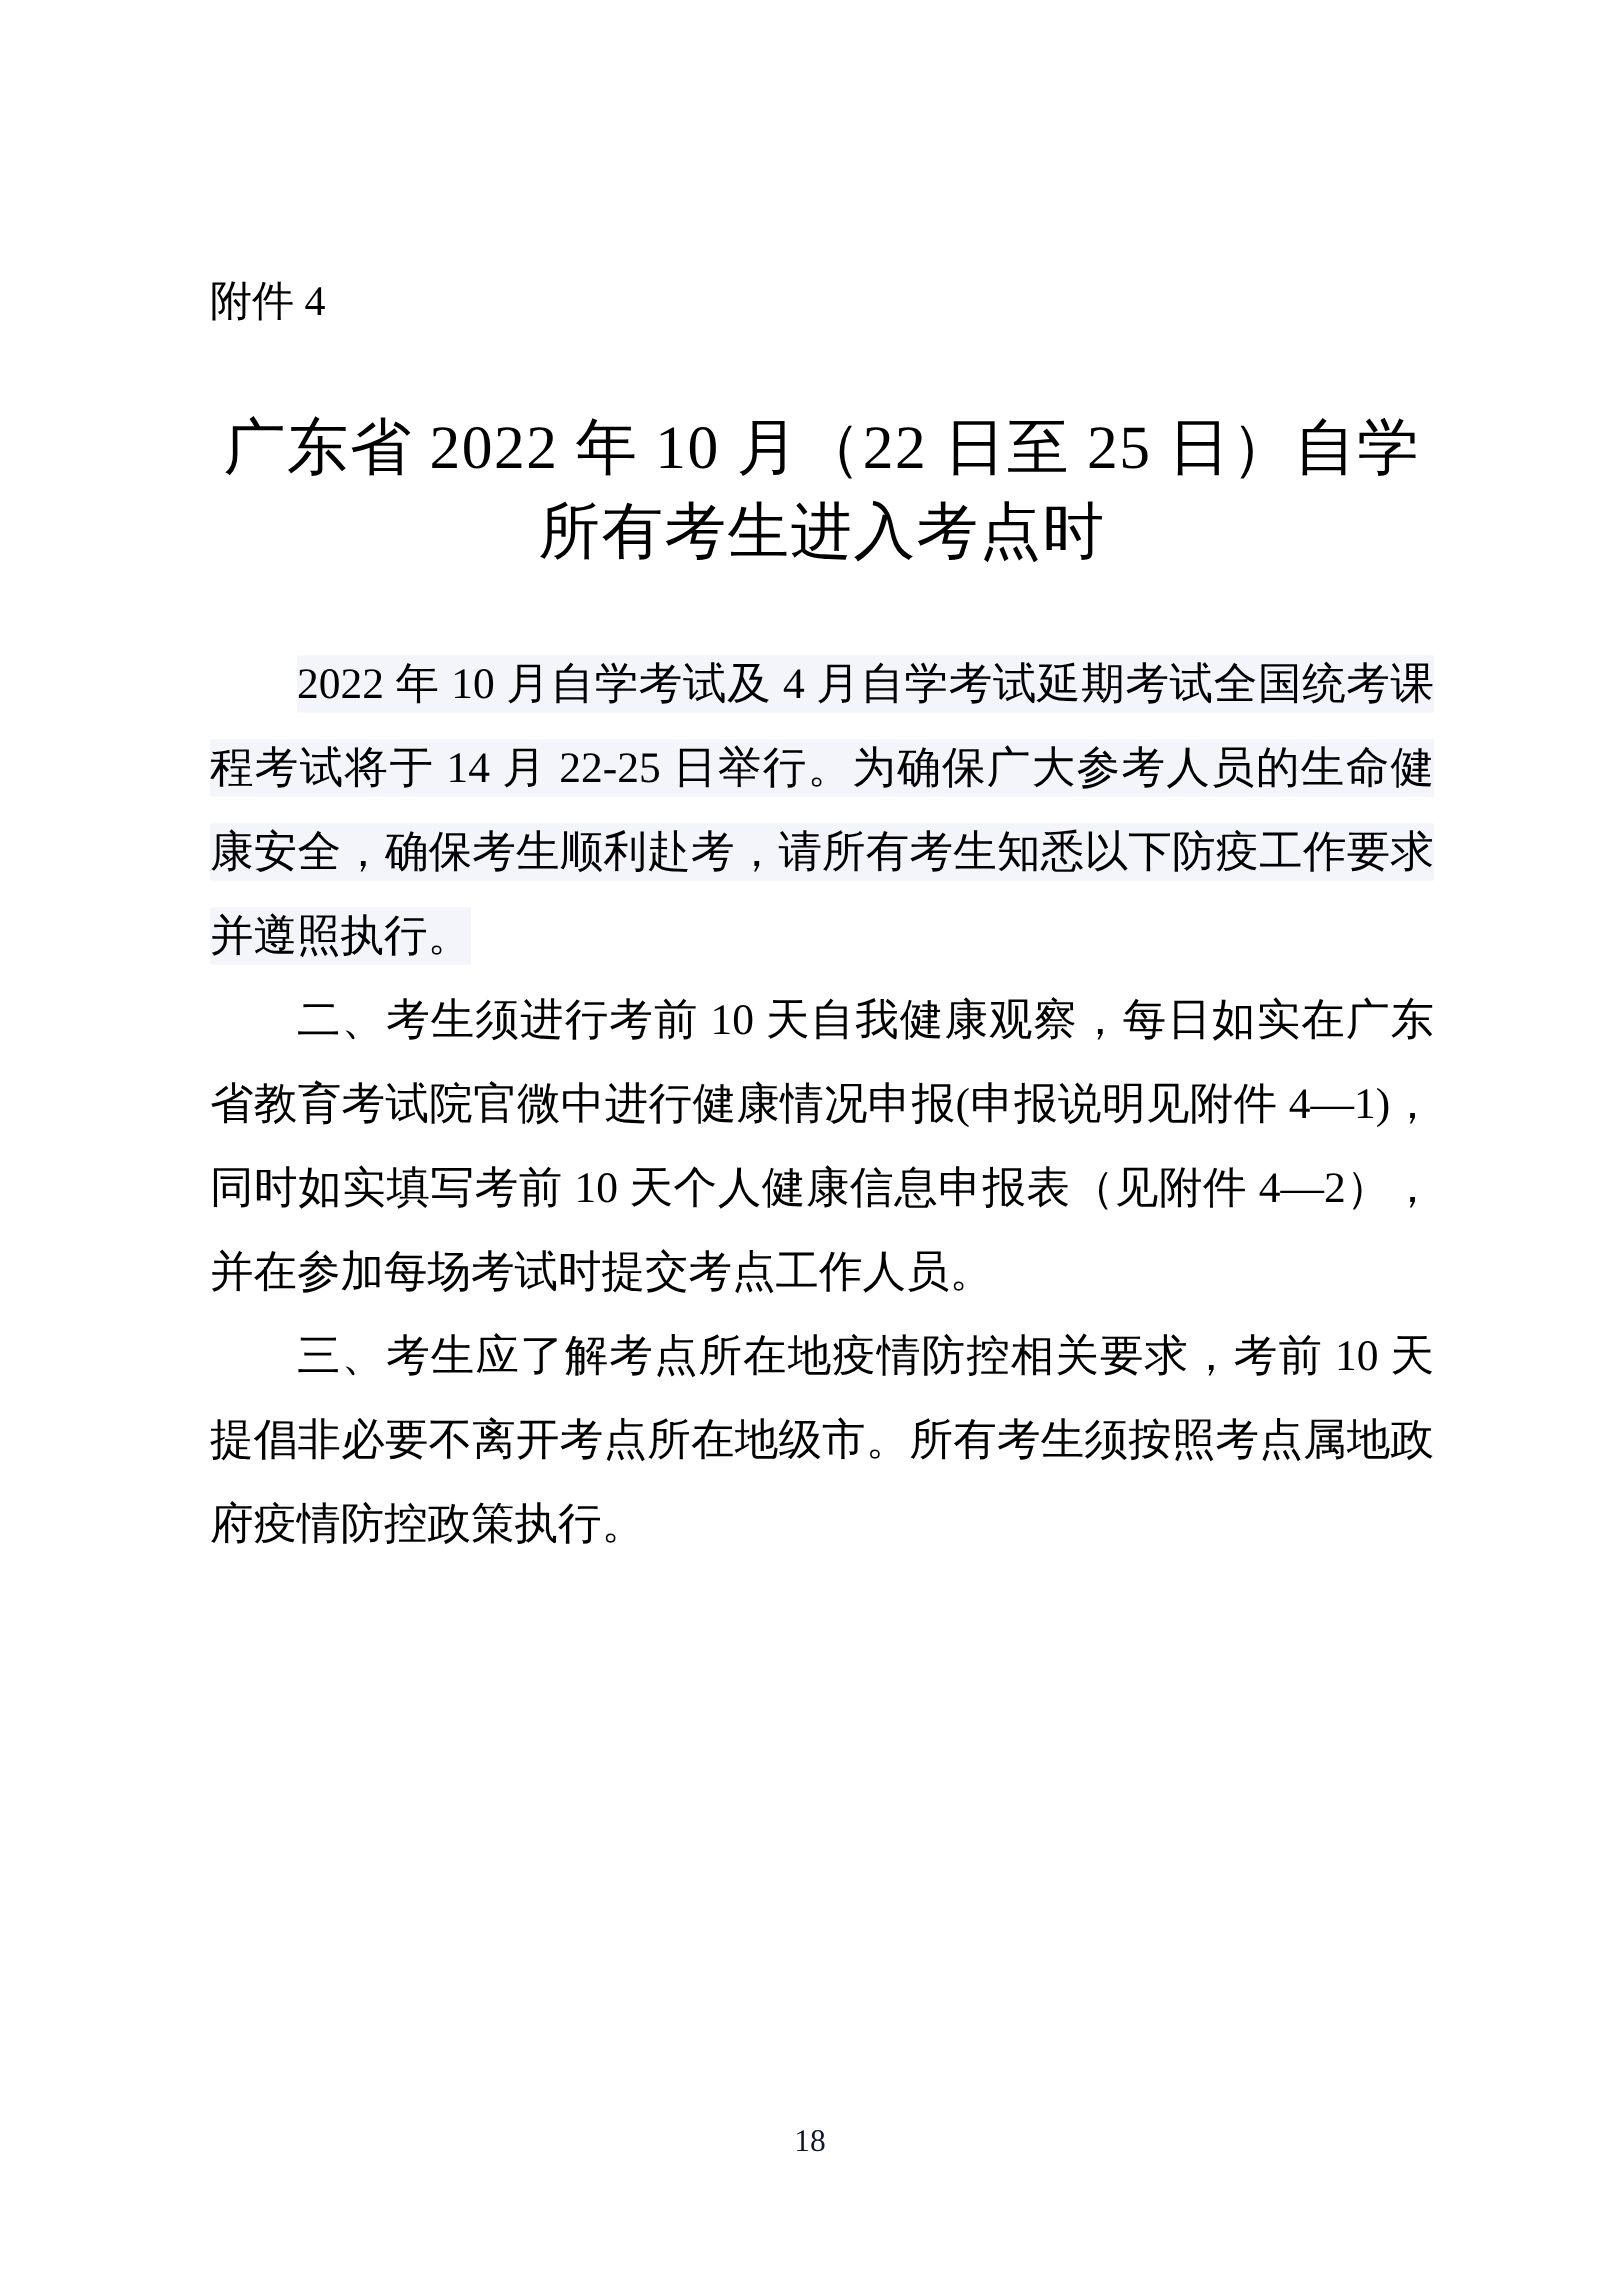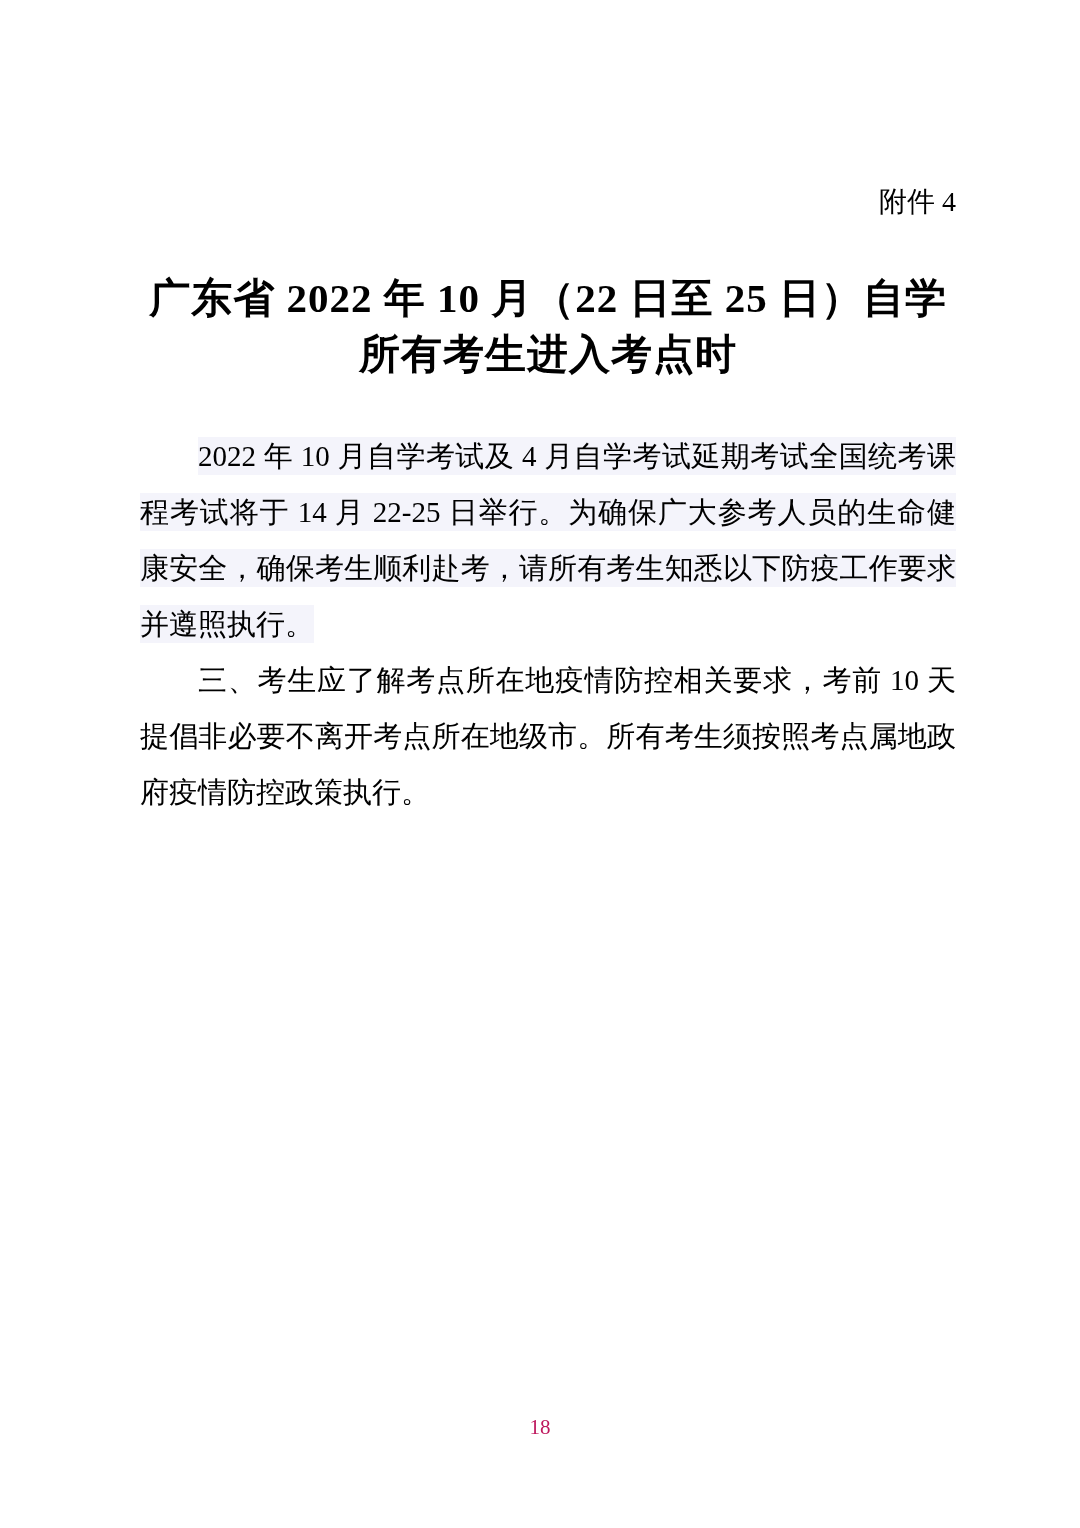--- a/index.html
+++ b/index.html
@@ -17,26 +17,26 @@
   .content {
     position: absolute;
     left: 140px;
     width: 816px;
     top: 0;
   }
   .attachment-label {
     margin-top: 186px;
     font-size: 28px;
     line-height: 32px;
-    text-align: right;
+    text-align: left;
   }
   .doc-title {
     margin-top: 52px;
     font-size: 41px;
-    font-weight: bold;
+    font-weight: normal;
     line-height: 56px;
     text-align: center;
     letter-spacing: 1px;
   }
   .doc-title .title-line { display: block; }
   .doc-body {
     margin-top: 46px;
     font-size: 29px;
     line-height: 56px;
     text-align: justify;
@@ -47,40 +47,41 @@
     background: #f4f4fb;
     padding: 3px 0;
   }
   .page-number {
     position: absolute;
     bottom: 88px;
     left: 0;
     width: 100%;
     text-align: center;
     font-size: 21px;
-    color: #be185d;
+    color: #0f172a;
   }
 </style>
 </head>
 <body>
 
 <div class="page">
   <div class="content">
 
     <div class="attachment-label">附件 4</div>
 
     <h1 class="doc-title">
       <span class="title-line">广东省 2022 年 10 月（22 日至 25 日）自学</span>
       <span class="title-line">所有考生进入考点时</span>
     </h1>
 
     <div class="doc-body">
       <p class="para"><span class="hl">2022 年 10 月自学考试及 4 月自学考试延期考试全国统考课程考试将于 14 月 22-25 日举行。为确保广大参考人员的生命健康安全，确保考生顺利赴考，请所有考生知悉以下防疫工作要求并遵照执行。</span></p>
 
 
+      <p class="para"><span>二、考生须进行考前 10 天自我健康观察，每日如实在广东省教育考试院官微中进行健康情况申报(申报说明见附件 4—1)，同时如实填写考前 10 天个人健康信息申报表（见附件 4—2），并在参加每场考试时提交考点工作人员。</span></p>
 
       <p class="para"><span>三、考生应了解考点所在地疫情防控相关要求，考前 10 天提倡非必要不离开考点所在地级市。所有考生须按照考点属地政府疫情防控政策执行。</span></p>
 
     </div>
 
   </div>
 
   <div class="page-number">18</div>
 </div>
 

